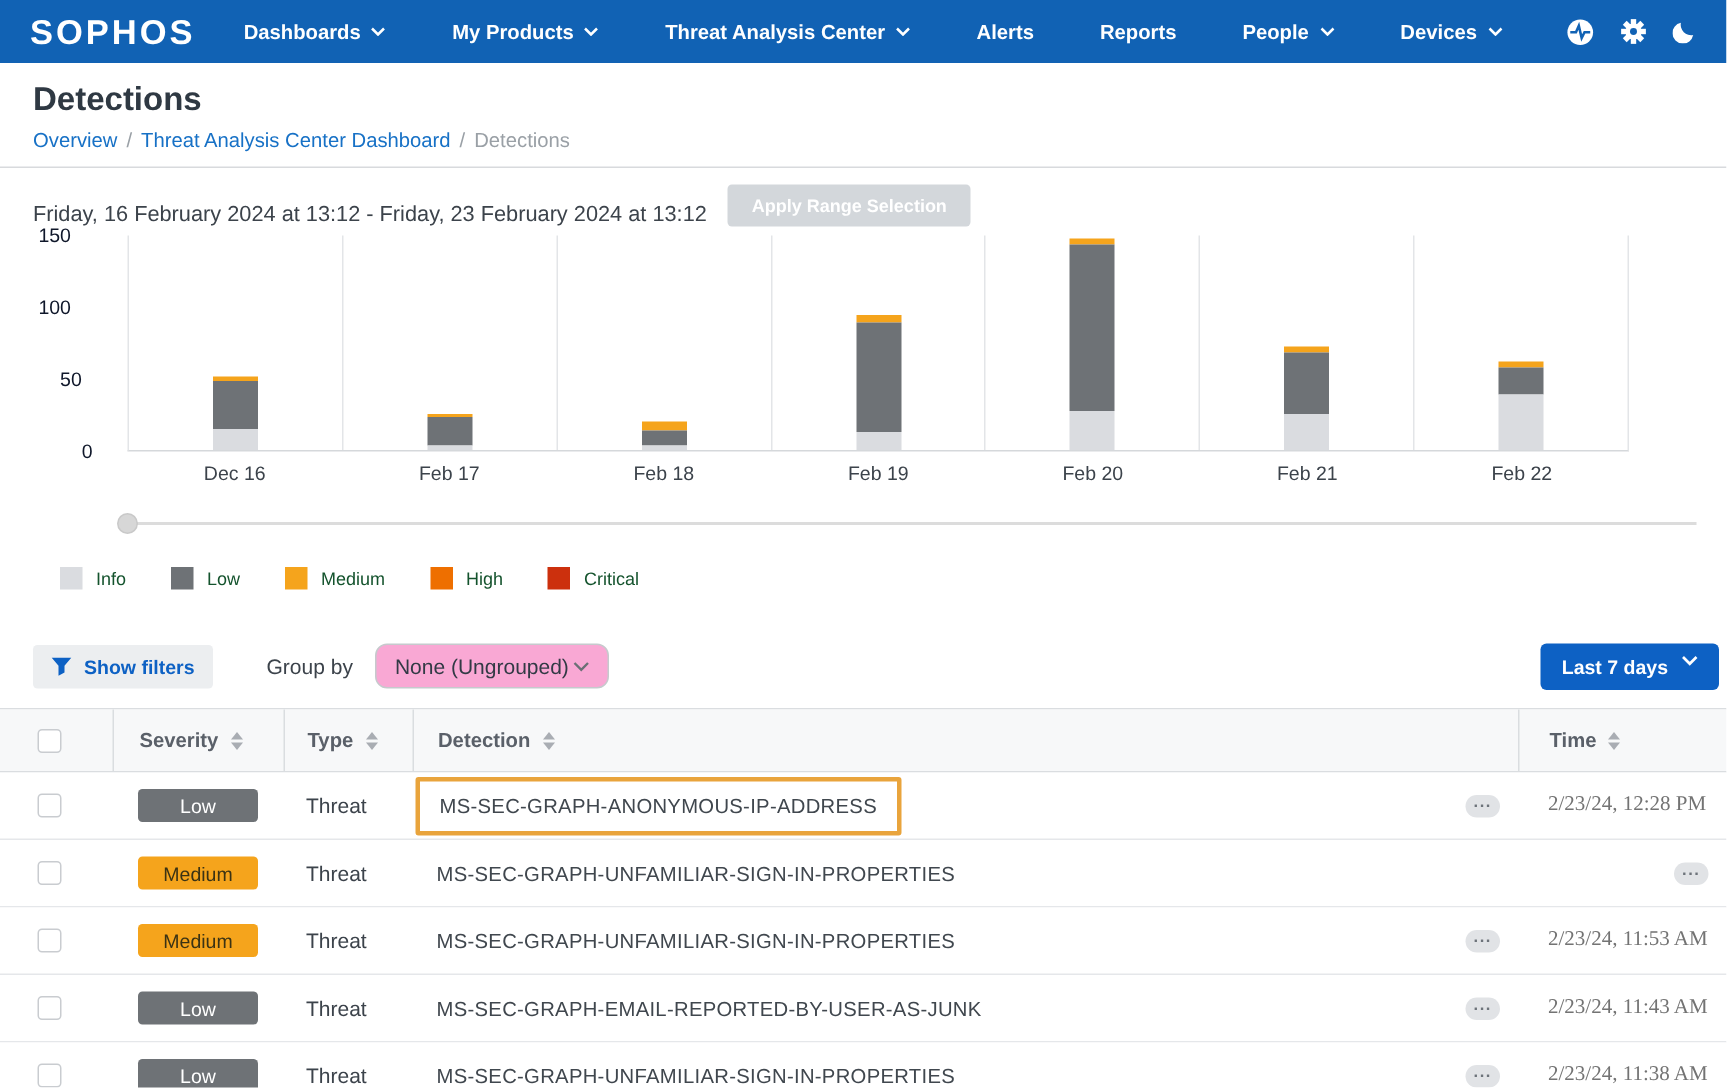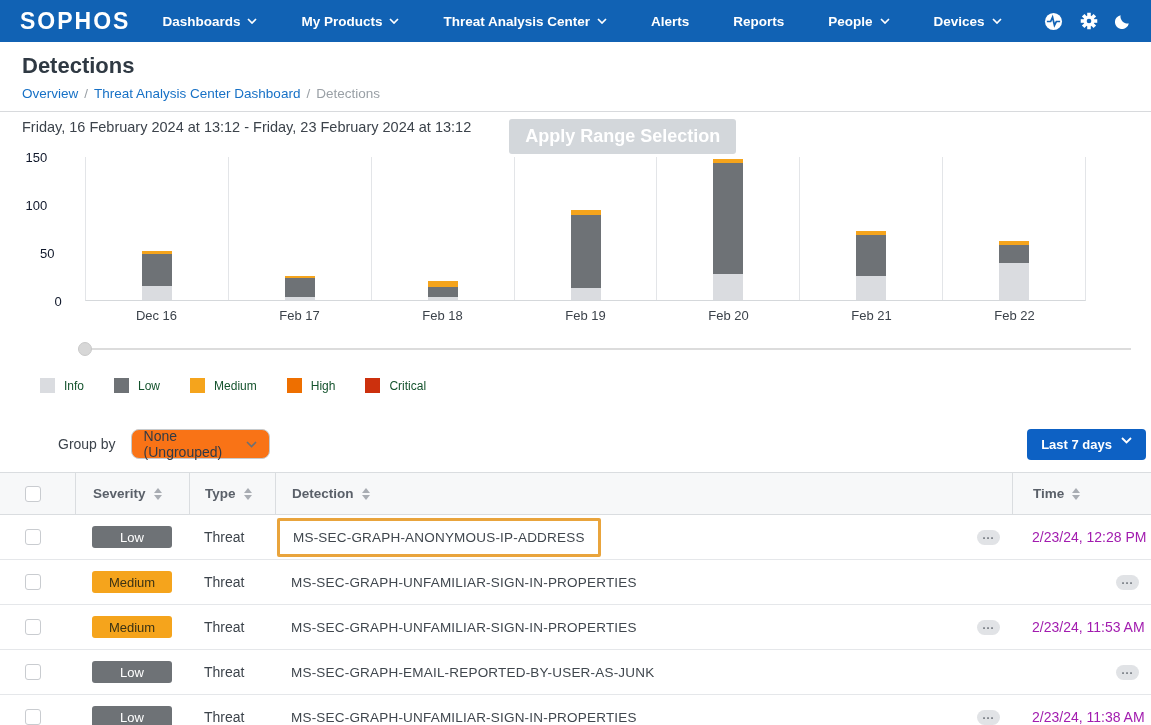--- a/index.html
+++ b/index.html
@@ -17,23 +17,23 @@
 
   
   .page-head { padding:9px 22px 7px 22px; border-bottom:1px solid #d8dadd; }
   .page-title { font-size:22px; font-weight:bold; color:#2f3943; line-height:30px; }
   .crumbs { font-size:13.5px; margin-top:3px; line-height:20px; }
   .crumb-link { color:#1771c6; cursor:pointer; }
   .crumb-sep { color:#9aa0a6; margin:0 6px; }
   .crumb-current { color:#9aa0a6; }
 
   
-  .range-row { display:flex; align-items:flex-start; margin:7px 22px 0 22px; height:32px;gap:24px; }
+  .range-row { display:flex; align-items:flex-end; margin:7px 22px 0 22px; height:32px; }
   .range-text { font-size:14.5px; color:#3c434b; }
-  .apply-btn { margin-left:14px; background:#d3d7db; color:#fff; font-weight:bold; font-size:18px;
+  .apply-btn { margin-left:14px; background:#d3d7db; color:#fff; font-weight:bold; font-size:12px;
     border:none; border-radius:3px; padding:7px 16px; cursor:default; }
 
   
   .chart-wrap { position:relative; margin:6px 65px 0 85px; }
   .chart-plot { position:relative; height:144px; display:flex;
     border-left:1px solid #e3e5e8; border-right:1px solid #e3e5e8; border-bottom:1px solid #d5d8db; }
   .chart-group { flex:1; display:flex; align-items:flex-end; justify-content:center; }
   .chart-group:not(:last-child){ border-right:1px solid #e3e5e8; }
   .bar { width:30px; display:flex; flex-direction:column; justify-content:flex-end; }
   .seg { width:100%; }
@@ -53,21 +53,21 @@
   .legend-item { display:flex; align-items:center; gap:9px; cursor:pointer; }
   .legend-swatch { width:15px; height:15px; }
   .legend-label { font-size:12px; color:#14532d; }
 
   
   .toolbar { display:flex; align-items:center; margin:36px 5px 0 22px; height:30px; }
   .show-filters { display:flex; align-items:center; gap:8px; background:#eceef0; border:none;
     border-radius:3px; padding:7px 12px; color:#0d61c4; font-size:13px; font-weight:bold; cursor:pointer; }
   .groupby-label { margin-left:36px; font-size:14px; color:#3c434b; }
   .groupby-select { margin-left:15px; display:flex; align-items:center; justify-content:space-between;
-    width:139px; height:30px; border:1px solid #c6cacd; border-radius:8px; background:#f97316;
+    width:156px; height:30px; border:1px solid #c6cacd; border-radius:8px; background:#f9a8d4;
     padding:0 12px; font-size:14px; color:#323a45; cursor:pointer; }
   .groupby-select .chev { color:#6b7075; }
   .range-btn { margin-left:auto; display:flex; align-items:flex-start; gap:9px; background:#0d61c4; color:#fff;
     border:none; border-radius:4px; padding:8px 14px; font-size:13px; font-weight:bold; cursor:pointer; }
 
   
   .dtable { margin-top:13px; border-top:1px solid #dadde0; }
   .thead { display:flex; align-items:center; height:42px; background:#f7f8f9; border-bottom:1px solid #dadde0; }
   .trow { display:flex; align-items:center; height:45px; border-bottom:1px solid #e5e7ea; background:#fff; }
   .col-check { width:63px; display:flex; align-items:center; padding-left:25px; align-self:stretch; }
@@ -85,21 +85,21 @@
   .badge { width:80px; height:22px; border-radius:3px; display:flex; align-items:center; justify-content:center;
     font-size:13px; }
   .badge.low { background:#6e7276; color:#fff; }
   .badge.medium { background:#f5a41c; color:#3b3314; }
   .type-text { font-size:14px; color:#3c434b; }
   .det-text { font-size:13.5px; color:#40474e; letter-spacing:0.2px; cursor:pointer; }
   .det-text.hl { border:3px solid #e9a43c; border-radius:2px; padding:9px 13px; margin-left:-14px; }
   .ellipsis-btn { margin-right:12px; width:23px; height:15px; border-radius:8px; background:#e1e3e6; border:none;
     color:#6d737a; font-size:11px; font-weight:bold; line-height:6px; letter-spacing:1px; cursor:pointer;
     display:flex; align-items:center; justify-content:center; padding-bottom:4px; }
-  .time-text { font-size:14px; color:#a21caf; }
+  .time-text { font-size:14px; color:#737373;font-family:Liberation Serif, serif; }
 </style>
 </head>
 <body>
 
 <div class="navbar">
   <div class="brand">SOPHOS</div>
   <div class="nav-menu">
       <div class="nav-item">
         <span>Dashboards</span>
         <span class="chev">
@@ -277,20 +277,28 @@
       <span class="legend-swatch" style="background: rgb(238, 111, 0);"></span>
       <span class="legend-label">High</span>
     </div>
     <div class="legend-item">
       <span class="legend-swatch" style="background: rgb(204, 48, 13);"></span>
       <span class="legend-label">Critical</span>
     </div>
   </div>
 
 <div class="toolbar">
+  <button class="show-filters">
+    <span style="display:flex;">
+      <svg width="14" height="13" viewBox="0 0 14 13">
+          <path d="M0.5 0.5h13L9 5.8v4.6L5 12.5V5.8z" fill="#0d61c4"></path>
+        </svg>
+    </span>
+    <span>Show filters</span>
+  </button>
   <span class="groupby-label">Group by</span>
   <div class="groupby-select">
     <span>None (Ungrouped)</span>
     <span class="chev">
       <svg width="11" height="7" viewBox="0 0 11 7">
           <polyline points="1,1 5.5,5.5 10,1" fill="none" stroke="currentColor" stroke-width="1.6"></polyline>
         </svg>
     </span>
   </div>
   <button class="range-btn">
@@ -404,20 +412,23 @@
         <div class="col-sev">
           <span class="badge low">Low</span>
         </div>
         <div class="col-type">
           <span class="type-text">Threat</span>
         </div>
         <div class="col-det">
           <span class="det-text">MS-SEC-GRAPH-EMAIL-REPORTED-BY-USER-AS-JUNK</span>
           <button class="ellipsis-btn">...</button>
         </div>
+        <div class="col-time">
+          <span class="time-text">2/23/24, 11:43 AM</span>
+        </div>
       </div>
       <div class="trow">
         <div class="col-check">
           <span class="checkbox"></span>
         </div>
         <div class="col-sev">
           <span class="badge low">Low</span>
         </div>
         <div class="col-type">
           <span class="type-text">Threat</span>

